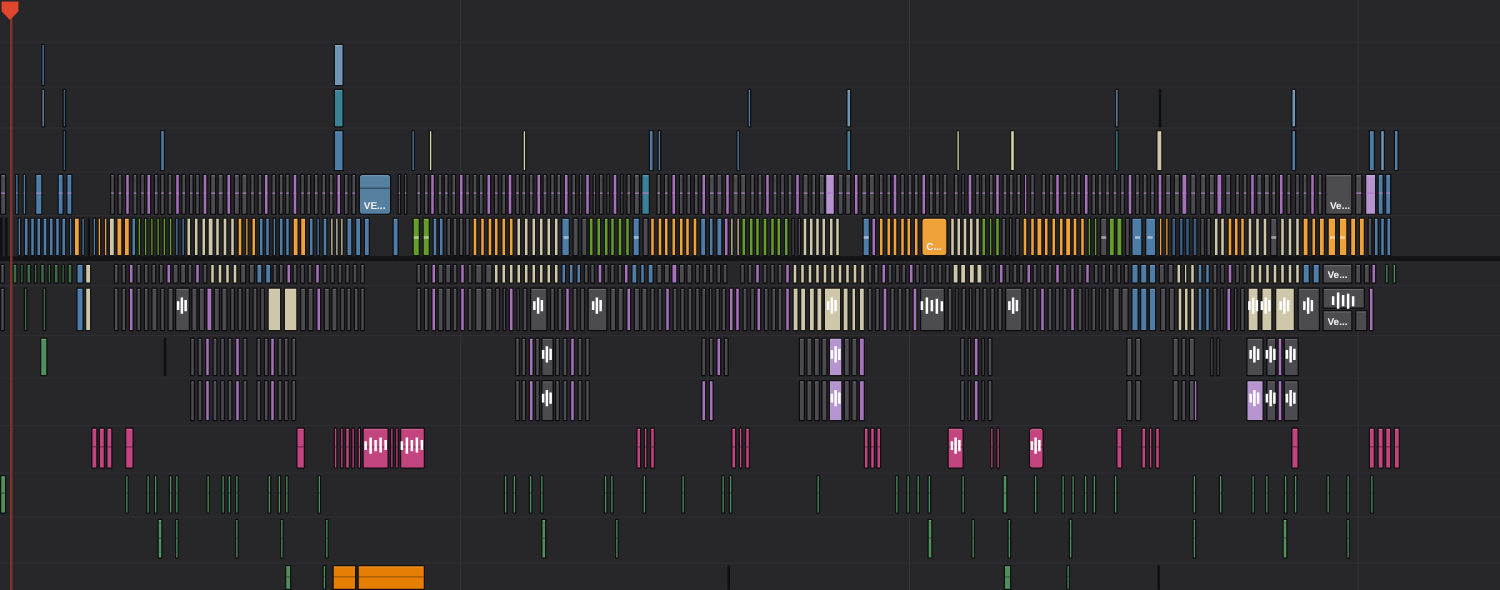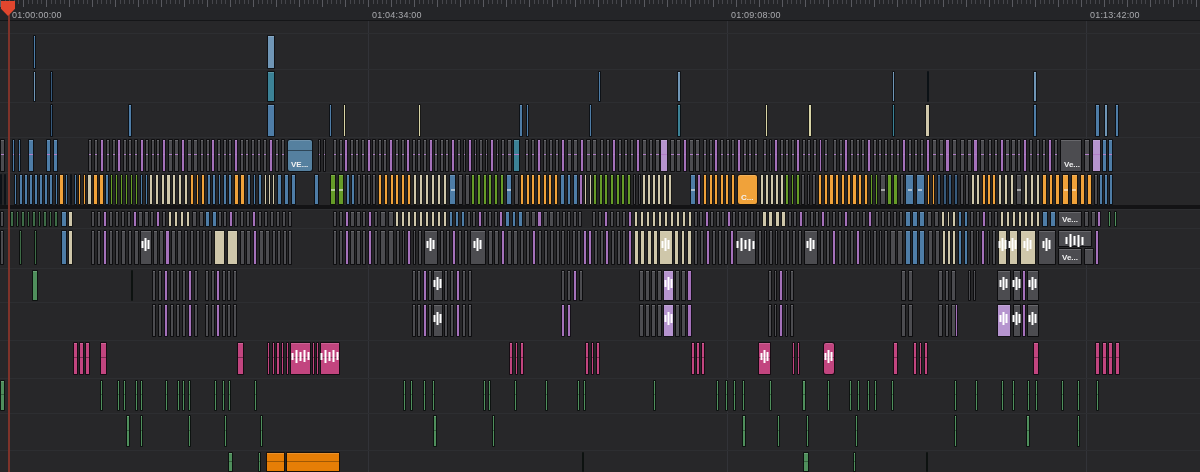--- a/index.html
+++ b/index.html
@@ -39,26 +39,20 @@
   .namebar{position:absolute;left:0;right:0;top:0;height:10px;border-bottom:1px solid rgba(0,0,0,.45);display:block;}
 </style>
 </head>
 <body>
 
 <div id="stage">
   <div id="gridlines">
       <div class="grid" style="left: 368px;"></div>
       <div class="grid" style="left: 727px;"></div>
       <div class="grid" style="left: 1086px;"></div>
-    </div>
-  <div id="ruler">
-      <span class="tclabel" style="left: 12px;">01:00:00:00</span>
-      <span class="tclabel" style="left: 372px;">01:04:34:00</span>
-      <span class="tclabel" style="left: 731px;">01:09:08:00</span>
-      <span class="tclabel" style="left: 1090px;">01:13:42:00</span>
     </div>
   <div id="tracks">
       <div class="track" style="top: 33px; height: 36px;">
         <div class="clip" style="left: 33px; width: 3px; top: 1px; height: 34px; background: rgb(78, 125, 167);"></div>
         <div class="clip" style="left: 267px; width: 8px; top: 1px; height: 34px; background: rgb(112, 150, 182);"></div>
       </div>
       <div class="track" style="top: 69px; height: 33px;">
         <div class="clip" style="left: 33px; width: 3px; top: 1px; height: 31px; background: rgb(112, 150, 182);"></div>
         <div class="clip" style="left: 50px; width: 3px; top: 1px; height: 31px; background: rgb(55, 90, 124);"></div>
         <div class="clip" style="left: 267px; width: 8px; top: 1px; height: 31px; background: rgb(60, 130, 150);"></div>

